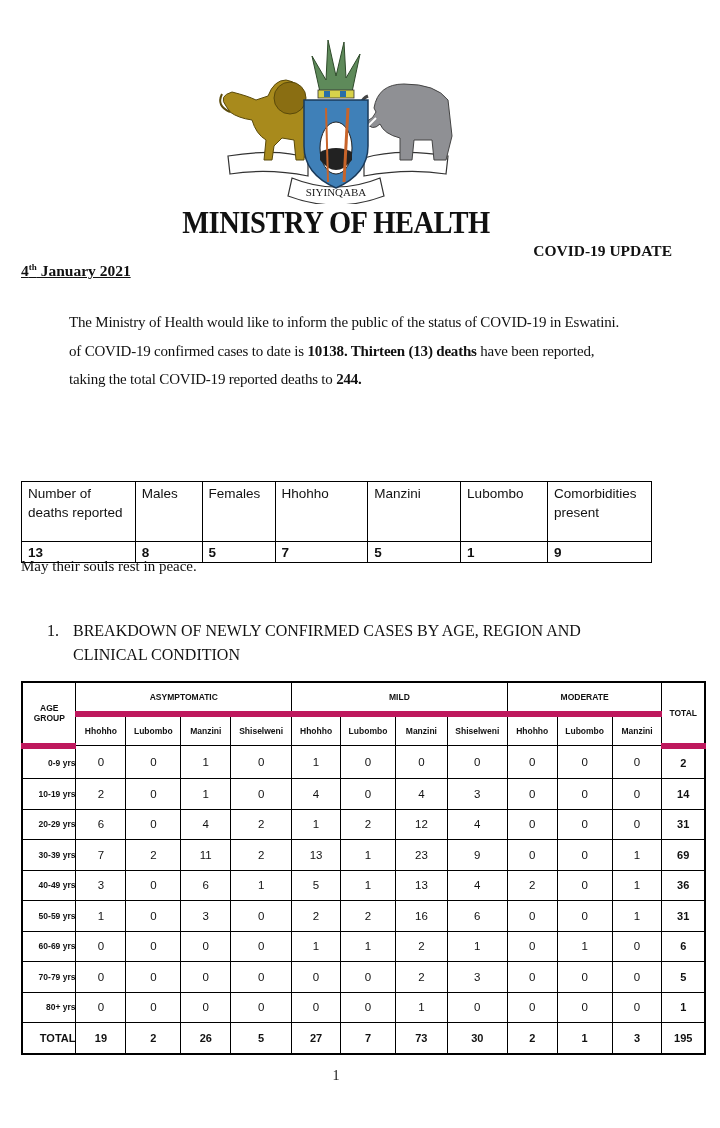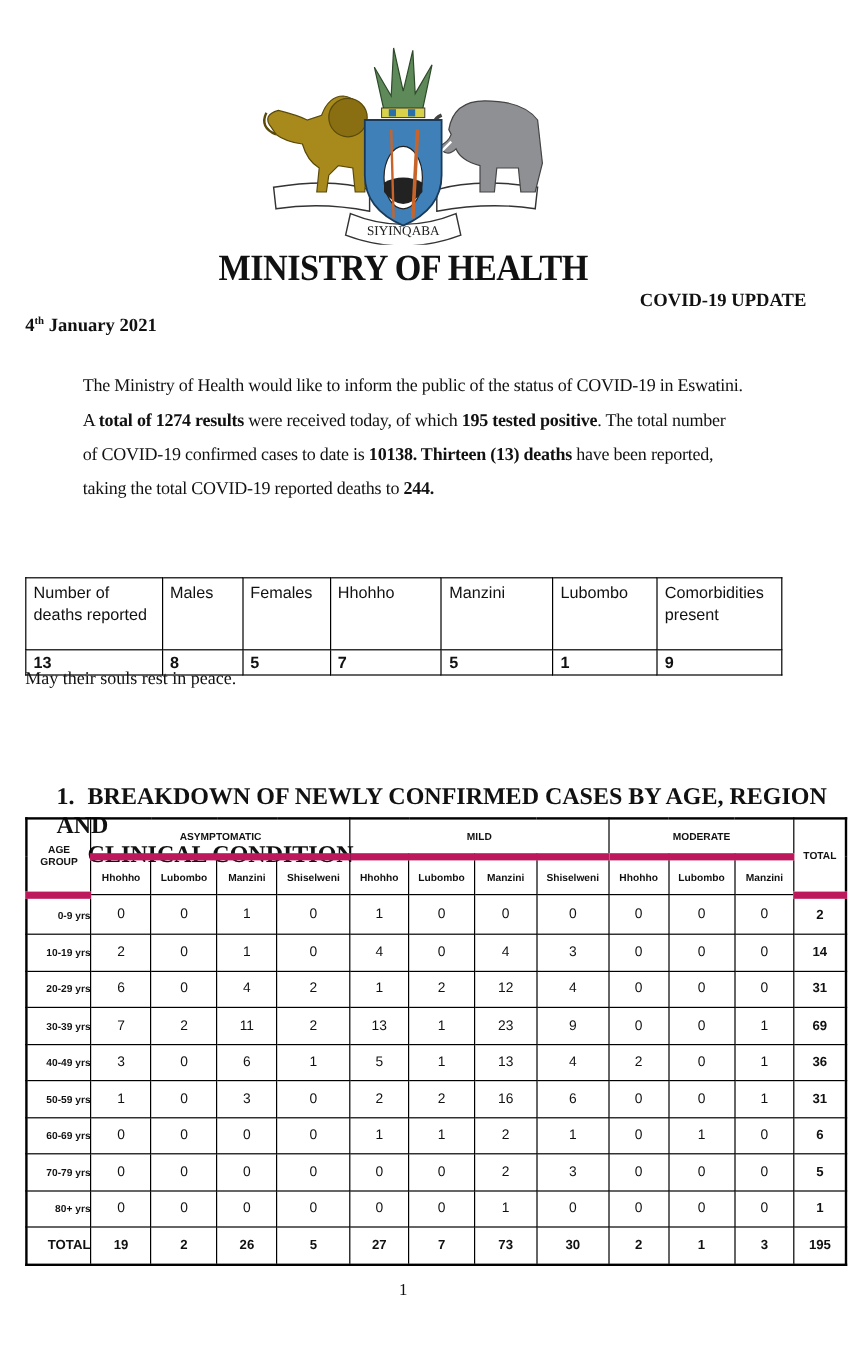--- a/index.html
+++ b/index.html
@@ -1,31 +1,31 @@
 <!DOCTYPE html>
 <html><head>
 <meta charset="utf-8">
 <style>
   html, body { margin: 0; padding: 0; background: #ffffff; }
   body { width: 720px; height: 1128px; position: relative; overflow: hidden; color: #111; font-family: "Liberation Serif", serif; }
   .abs { position: absolute; }
   #crest { left: 208px; top: 36px; width: 256px; height: 168px; }
   #title { left: 0; width: 672px; top: 205px; text-align: center; font-family: "Liberation Serif", serif; font-weight: bold; font-size: 31px; letter-spacing: -0.5px; transform: scaleX(0.92); transform-origin: center; }
   #subtitle { left: 0; width: 672px; top: 242px; text-align: right; font-weight: bold; font-size: 15.5px; }
-  #date { left: 21px; top: 262px; font-weight: bold; font-size: 15.5px; }
+  #date { left: 21px; top: 262px; font-weight: bold; font-size: 15.5px; text-decoration: underline; }
   #date sup { font-size: 9px; }
   #intro { left: 21px; top: 308px; width: 650px; font-size: 15px; line-height: 28.5px; letter-spacing: -0.2px; margin-left: 48px; }
   #intro b { font-weight: bold; }
   .intro-line { display: block; white-space: nowrap; }
   table { border-collapse: collapse; }
   #deaths { left: 21px; top: 439px; width: 631px; font-family: "Liberation Sans", sans-serif; font-size: 13.5px; margin-top: 42px; }
   #deaths td { border: 1.5px solid #000; vertical-align: top; padding: 2px 6px; line-height: 19px; }
   #deaths tr.vals td { font-weight: bold; padding: 1px 6px 0 6px; }
   #rip { left: 21px; top: 558px; font-size: 15px; }
-  #section { left: 47px; top: 652px; font-weight: bold; font-size: 20px; line-height: 24px; }
+  #section { left: 47px; top: 619px; font-weight: normal; font-size: 16px; line-height: 24px; }
   #section .num { display: inline-block; width: 26px; }
   #section .indent { padding-left: 26px; display: block; }
   #breakdown { left: 21px; top: 681px; width: 685px; font-family: "Liberation Sans", sans-serif; border: 2px solid #000; }
   #breakdown td, #breakdown th { border: 1px solid #000; text-align: center; padding: 0; }
   #breakdown th { font-size: 8.5px; font-weight: bold; height: 28px; }
   #breakdown thead tr:first-child th { border-bottom: 6px solid #be185d; }
   #breakdown td { font-size: 11.5px; height: 29.5px; }
   #breakdown td.age { font-size: 8.5px; font-weight: bold; text-align: right; padding-left: 6px; }
   #breakdown td.tot { font-weight: bold; font-size: 11px; }
   #breakdown tr.total-row td { font-weight: bold; font-size: 11px; }
@@ -68,21 +68,20 @@
     <line x1="118" y1="72" x2="120" y2="146" stroke="#c8642a" stroke-width="2"></line>
   </g>
 </svg>
 
 <div id="title" class="abs">MINISTRY OF HEALTH</div>
 <div id="subtitle" class="abs">COVID-19 UPDATE</div>
 <div id="date" class="abs"><span>4</span><sup>th</sup><span> January 2021</span></div>
 
 <div id="intro" class="abs">
   <span class="intro-line">The Ministry of Health would like to inform the public of the status of COVID-19 in Eswatini.</span>
-  <span class="intro-line"><span>A </span><b>total of 1274 results</b><span> were received today, of which </span><b>195 tested positive</b><span>. The total number</span></span>
   <span class="intro-line"><span>of COVID-19 confirmed cases to date is </span><b>10138. Thirteen (13) deaths</b><span> have been reported,</span></span>
   <span class="intro-line"><span>taking the total COVID-19 reported deaths to </span><b>244.</b></span>
 </div>
 
 <table id="deaths" class="abs">
   <colgroup>
     <col style="width:114px">
       <col style="width:67px">
       <col style="width:73px">
       <col style="width:93px">

